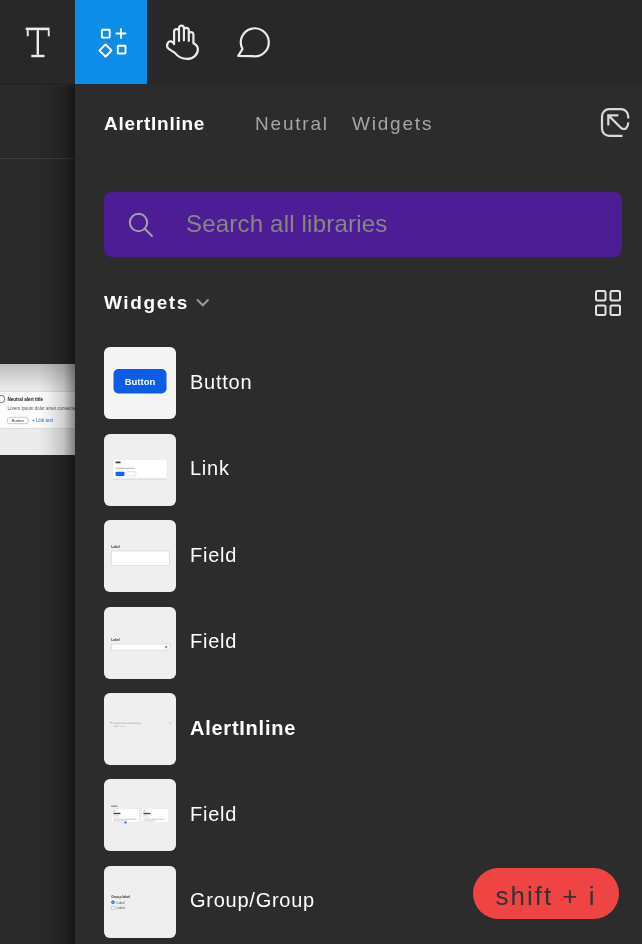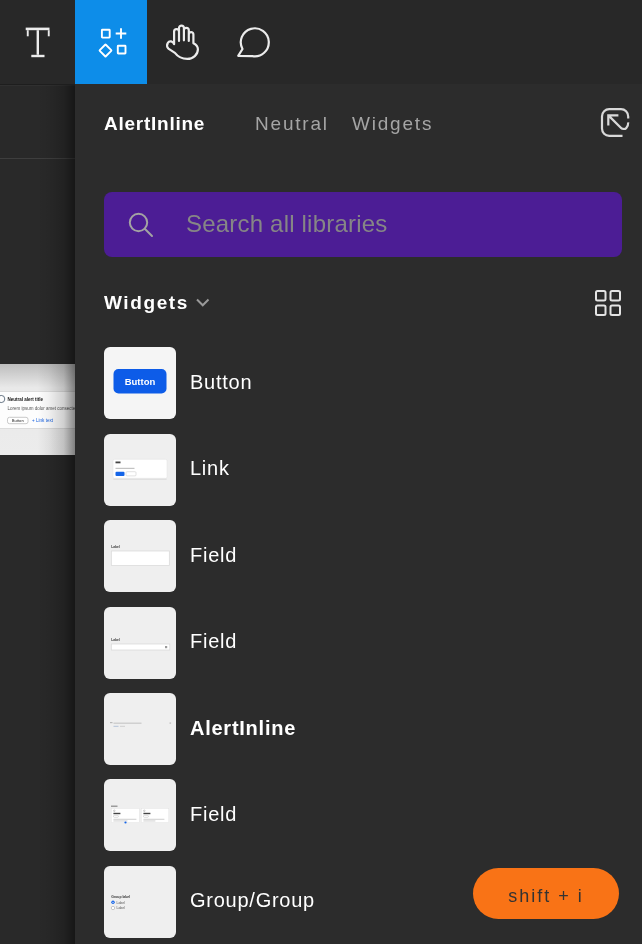--- a/index.html
+++ b/index.html
@@ -30,22 +30,22 @@
   .tab.active { color:#ffffff; font-weight:bold; letter-spacing:0.75px; }
 
   #search { left:29px; top:108px; width:518px; height:65px; background:#4c1d95; border-radius:8px;text-align:center; }
   #search .ph { position:absolute; left:82px; top:18px; font-size:24px; color:#868686; letter-spacing:0.2px;}
 
   #recents { left:29px; top:208px; font-size:19px; font-weight:bold; color:#ffffff; letter-spacing:1.6px;}
 
   .row .thumb { position:absolute; left:29px; width:72px; height:72px; background:#efefef; border-radius:6px; }
   .row .lbl { position:absolute; left:115px; font-size:20px; color:#ffffff; letter-spacing:0.75px; }
 
-  #pill { left:398px; top:784px; width:146px; height:51px; background:#f97316; border-radius:26px;
-      color:#333333; font-size:18px; text-align:center; line-height:56px; letter-spacing:2px; }
+  #pill { left:398px; top:784px; width:146px; height:51px; background:#ef4444; border-radius:26px;
+      color:#333333; font-size:26px; text-align:center; line-height:56px; letter-spacing:2px; }
 </style>
 </head>
 <body>
 <div id="stage">
 
   <div id="strip" class="abs">
     <div class="topline abs"></div>
     <div class="hline abs"></div>
     <div id="card" class="abs">
       <div id="alertband" class="abs">

